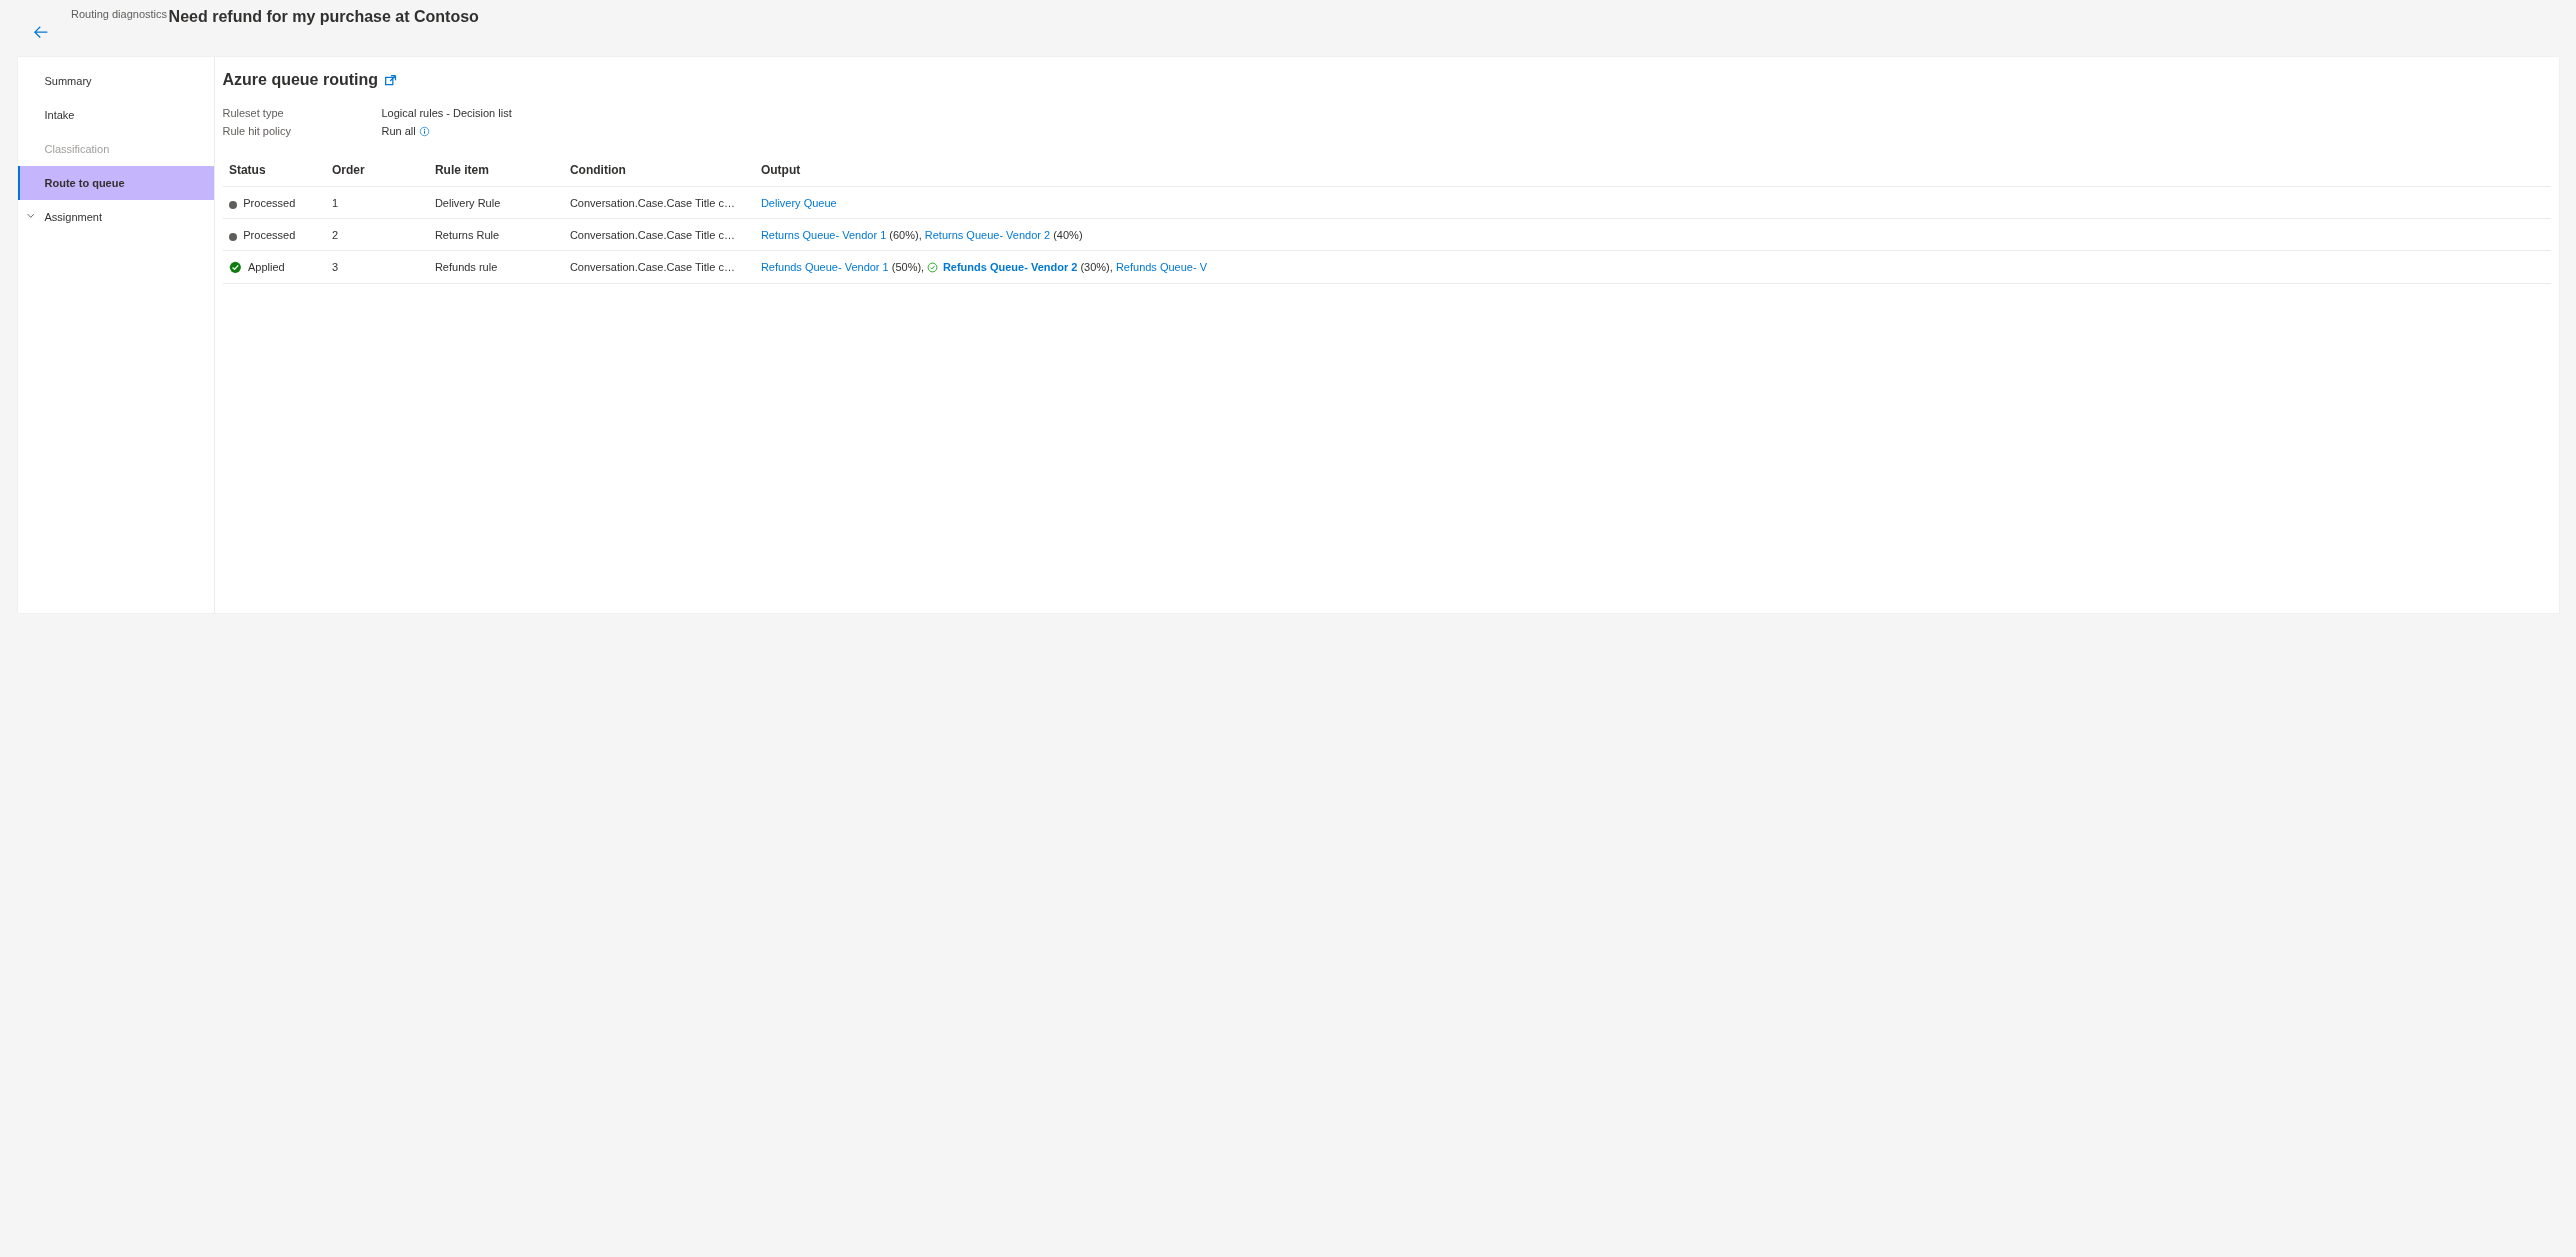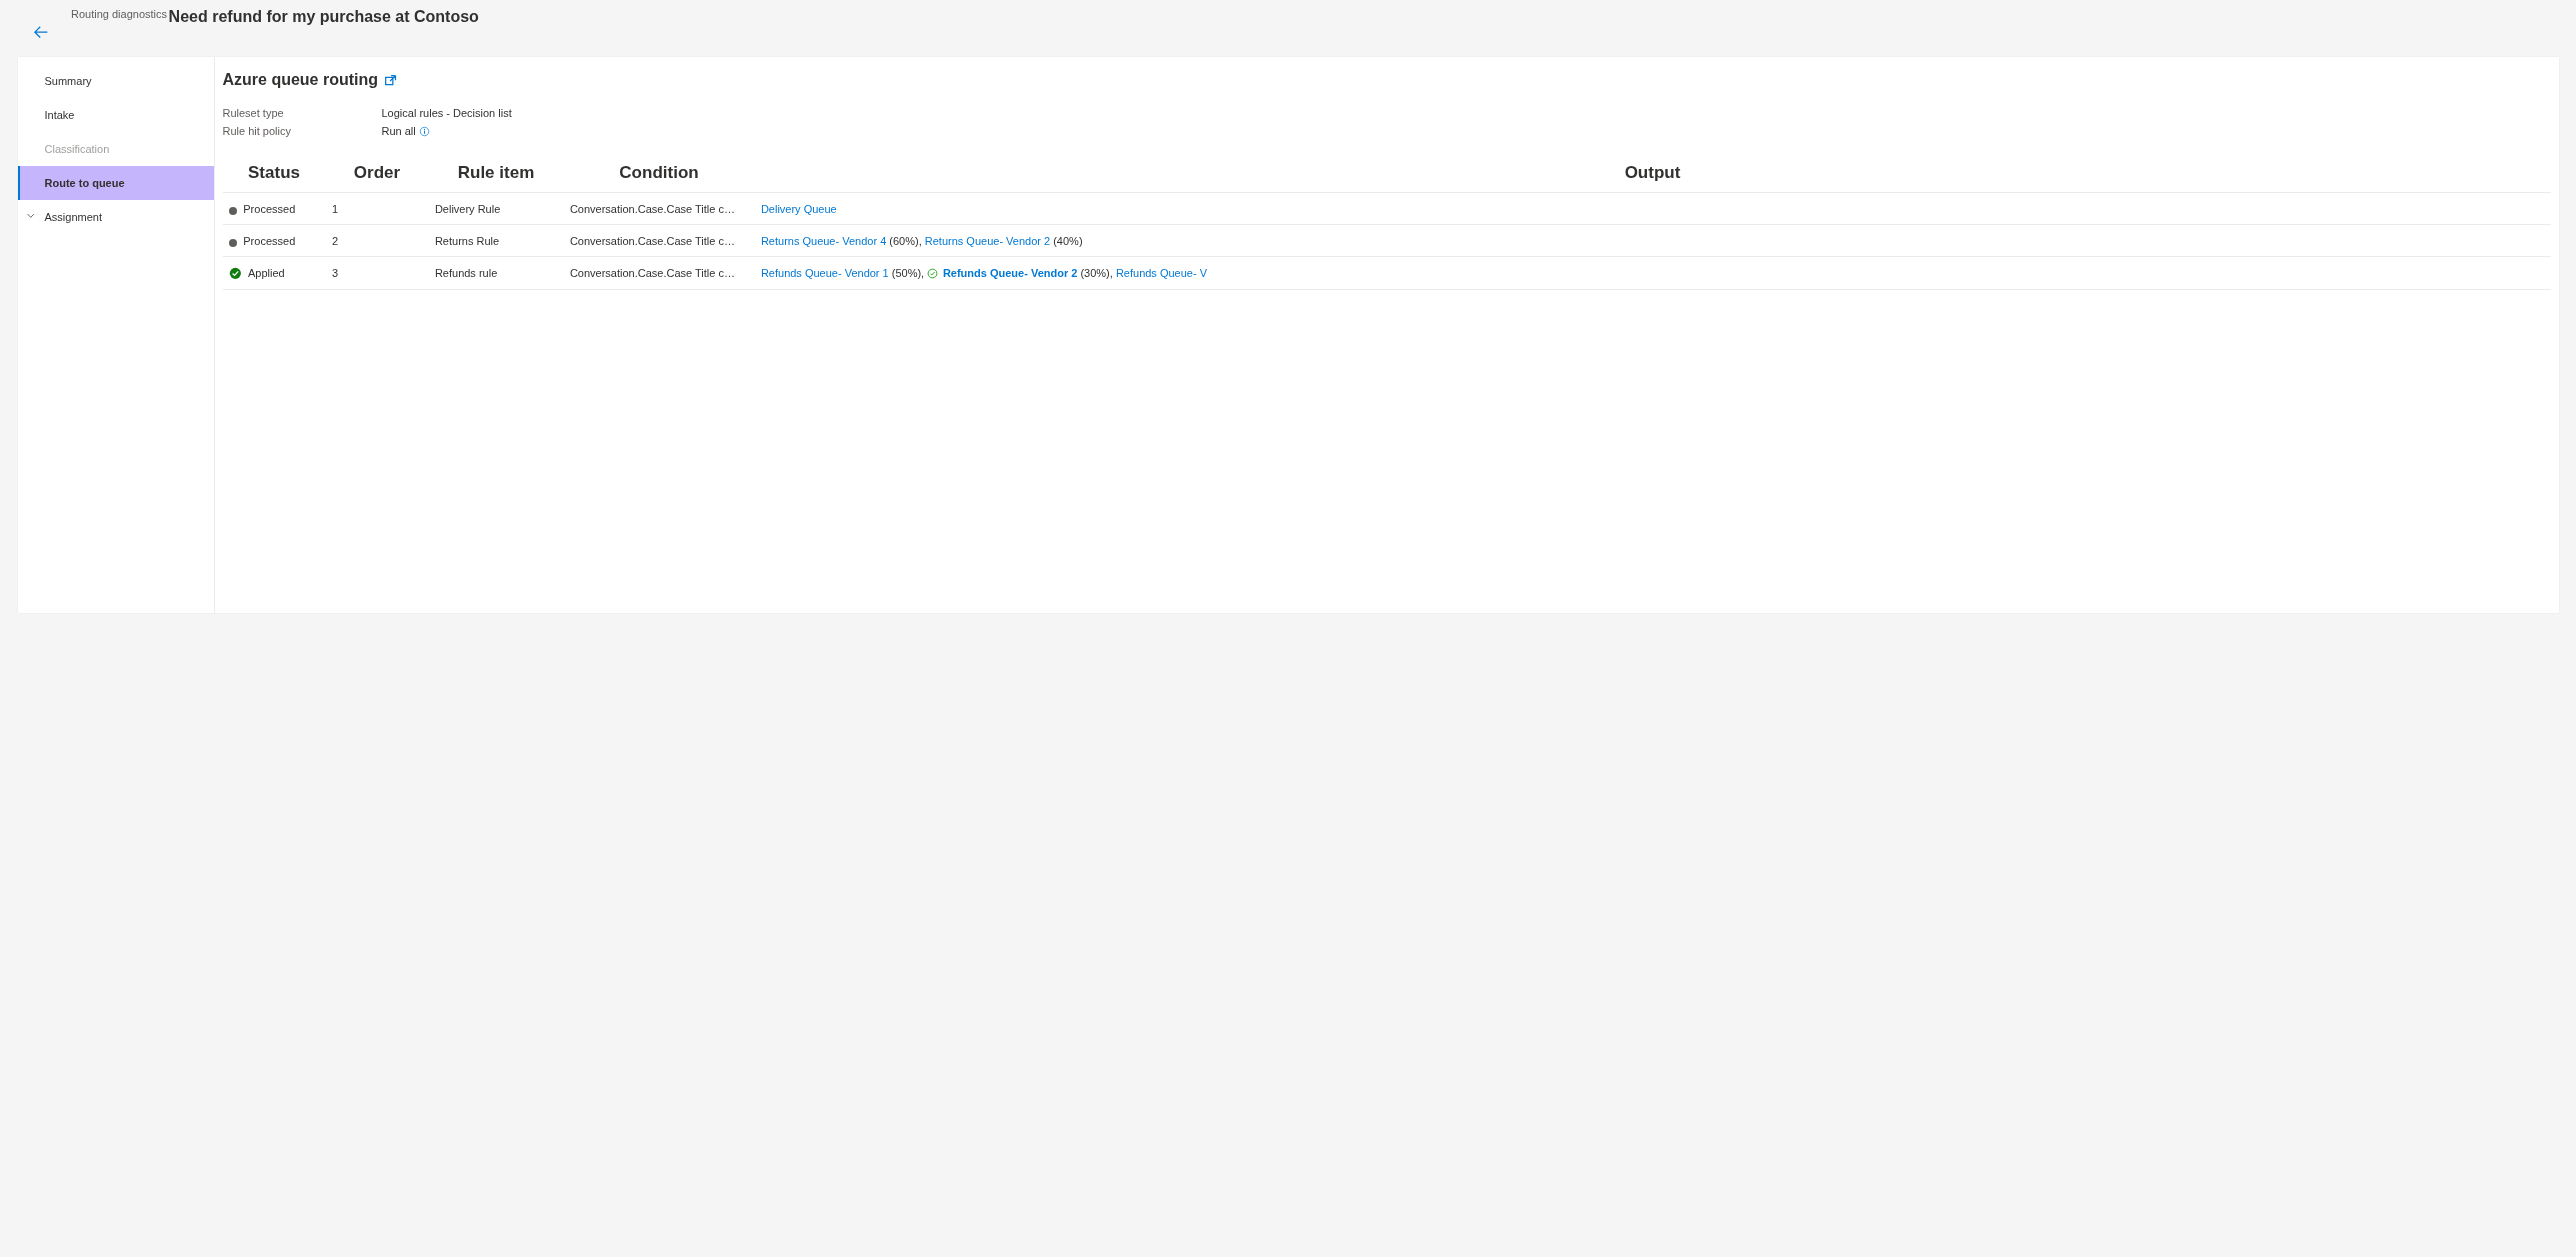--- a/index.html
+++ b/index.html
@@ -105,23 +105,23 @@
     display: inline-flex;
   }
   .info-icon svg { width: 11px; height: 11px; }
 
   table.grid {
     width: 100%;
     border-collapse: collapse;
     table-layout: fixed;
   }
   .grid th {
-    text-align: center;
+    text-align: left;
     font-weight: 600;
-    font-size: 17px;
+    font-size: 12px;
     padding: 8px 6.4px 9.5px 6.4px;
     border-bottom: 0.8px solid #edebe9;
     color: #323130;
   }
   .grid td {
     padding: 9.5px 6.4px;
     border-bottom: 0.8px solid #edebe9;
     font-size: 11px;
     vertical-align: middle;
     white-space: nowrap;
@@ -259,21 +259,21 @@
           <tr>
             <td>
               <div class="status-cell">
                 <span class="dot-processed"></span>
                 <span>Processed</span>
               </div>
             </td>
             <td>2</td>
             <td>Returns Rule</td>
             <td>Conversation.Case.Case Title c…</td>
-            <td class="output-cell"><span class="link">Returns Queue- Vendor 4</span> <span class="muted">(60%)</span><span class="muted">, </span><span class="link">Returns Queue- Vendor 2</span> <span class="muted">(40%)</span></td>
+            <td class="output-cell"><span class="link">Returns Queue- Vendor 1</span> <span class="muted">(60%)</span><span class="muted">, </span><span class="link">Returns Queue- Vendor 2</span> <span class="muted">(40%)</span></td>
           </tr>
           <tr>
             <td>
               <div class="status-cell">
                 <span class="icon-applied">
                   <svg viewBox="0 0 16 16">
                     <circle cx="8" cy="8" r="7" fill="#107c10"></circle>
                     <path d="M4.5 8.2 L7 10.6 L11.6 5.6" fill="none" stroke="#fff" stroke-width="1.6"></path>
                   </svg>
                 </span>

